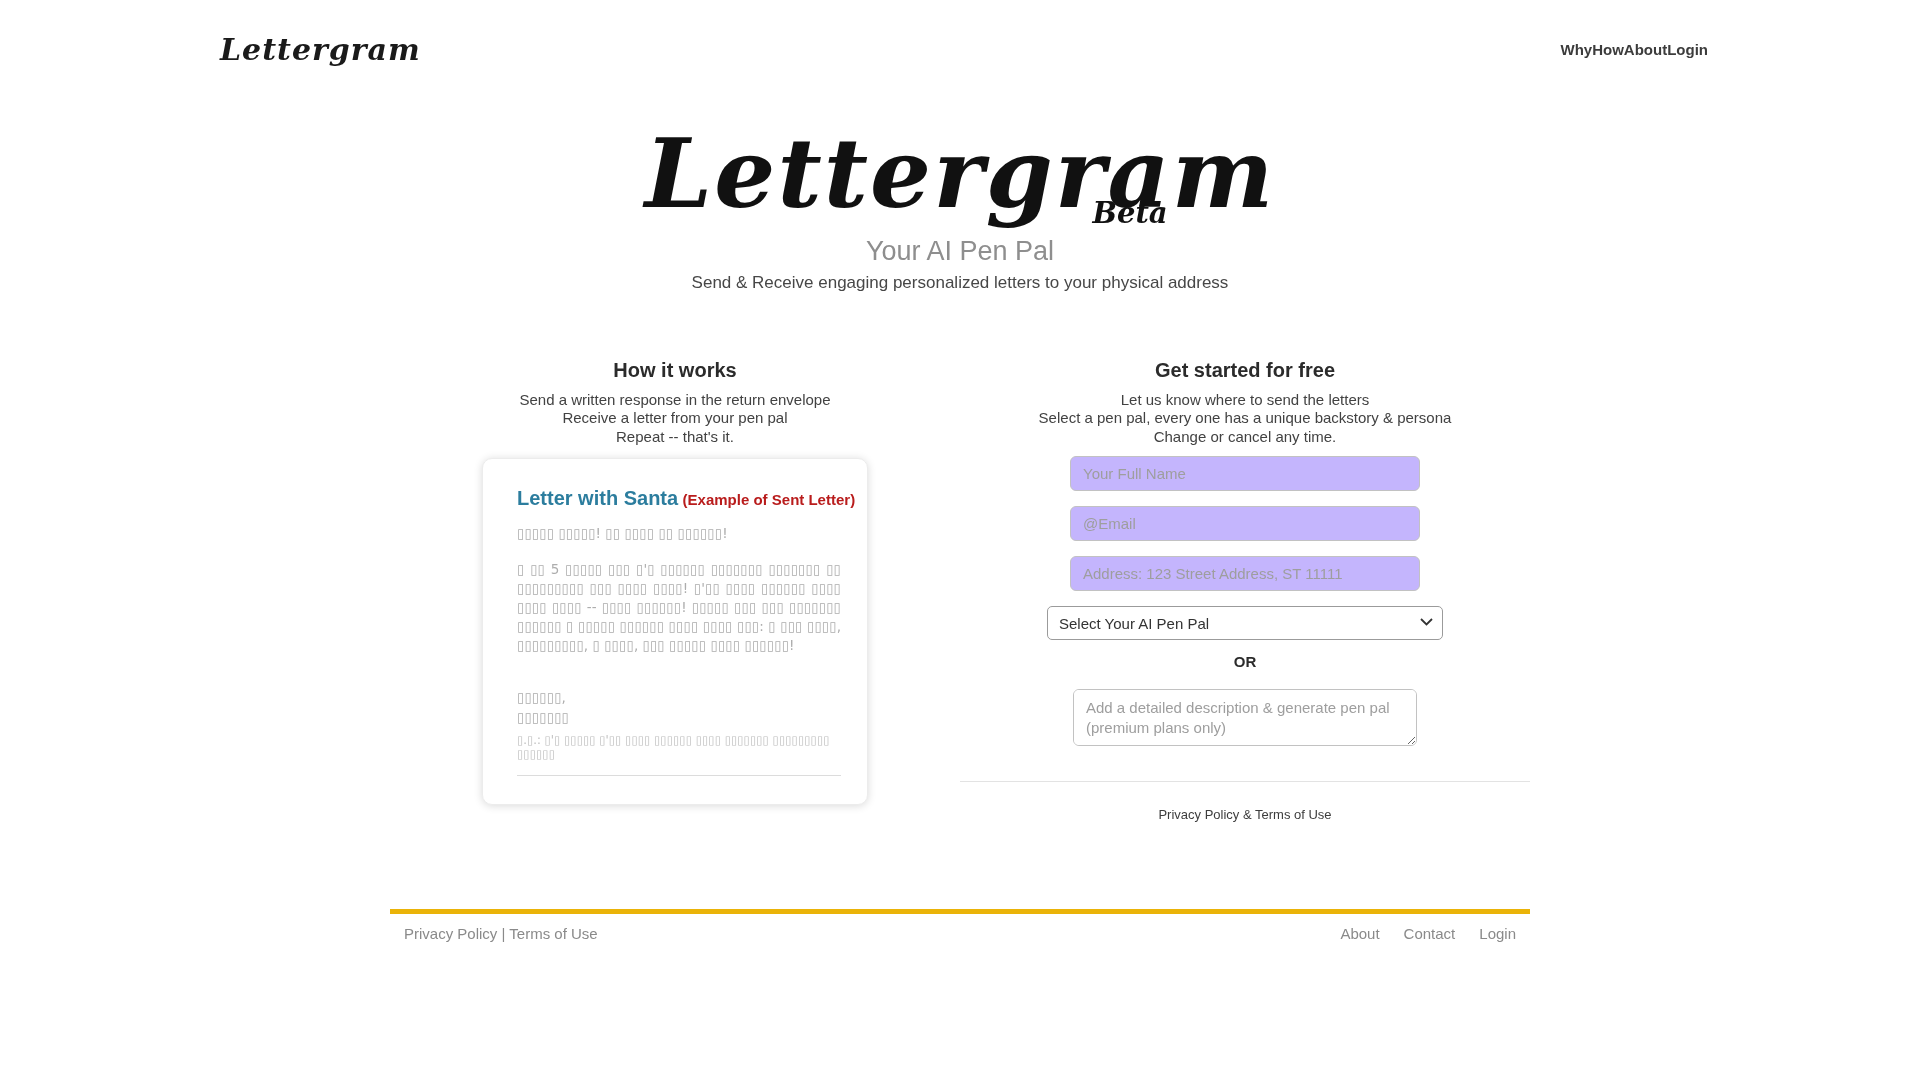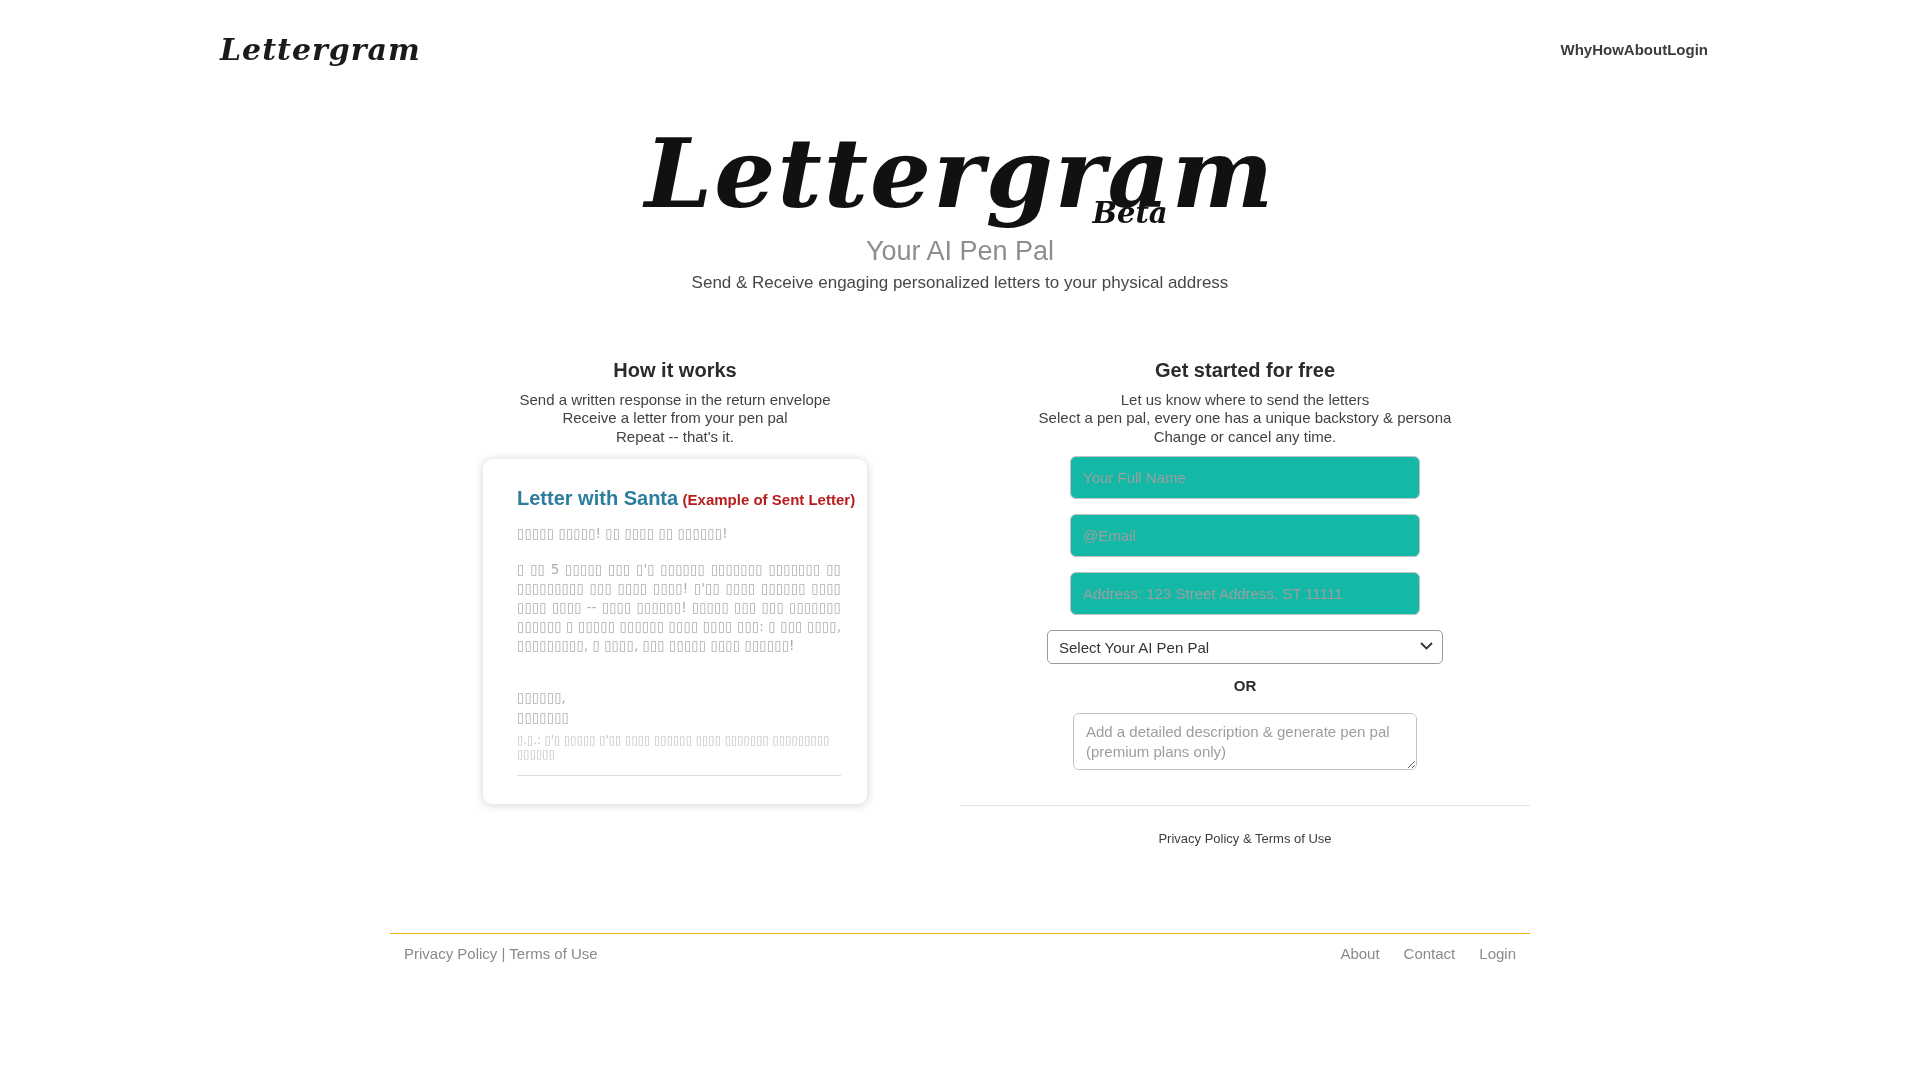--- a/index.html
+++ b/index.html
@@ -137,30 +137,30 @@
     right: 26px;
     bottom: 28px;
     border: none;
     border-top: 1px solid #dcdcdc;
   }
 
   
   .form-input {
     display: block;
     width: 350px;
-    height: 43px;
+    height: 35px;
     margin: 15px auto 0;
     border: 1px solid #c2c2c2;
     border-radius: 6px;
     padding: 0 12px;
     font-family: "Liberation Sans", sans-serif;
     font-size: 15px;
     color: #333333;
     outline: none;
-    background: #14b8a6;
+    background: #c4b5fd;
   }
   .form-input:first-of-type { margin-top: 10px; }
   .form-input::placeholder, .form-textarea::placeholder { color: #9e9e9e; opacity: 1; }
   .select-wrap {
     position: relative;
     width: 396px;
     margin: 15px auto 0;
   }
   .select-wrap select {
     width: 100%;
@@ -215,21 +215,21 @@
     font-size: 13px;
     color: #3d3d3d;
     text-decoration: none;
     cursor: pointer;
   }
 
   
   .footer {
     width: 1140px;
     margin: 86px auto 0;
-    border-top: 1px solid #eab308;
+    border-top: 5px solid #eab308;
     padding: 11px 14px 0;
     display: flex;
     justify-content: space-between;
     font-size: 15px;
     color: #8a8a8a;
   }
   .footer a {
     color: #8a8a8a;
     text-decoration: none;
     cursor: pointer;

